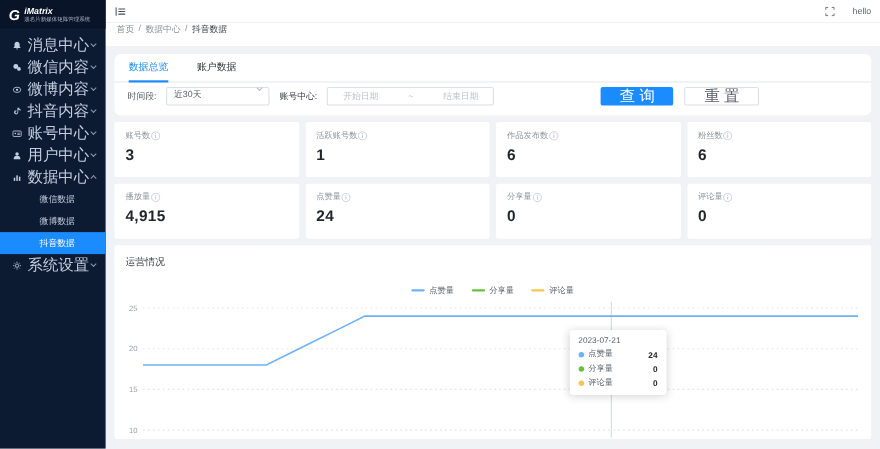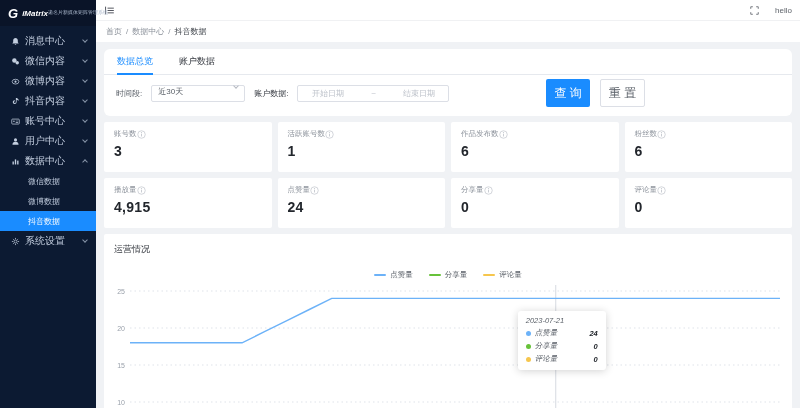--- a/index.html
+++ b/index.html
@@ -3,58 +3,58 @@
 <meta charset="utf-8">
 <style>
   *{margin:0;padding:0;box-sizing:border-box}
   html,body{width:800px;height:408px;overflow:hidden}
   body{font-family:"Liberation Sans","DejaVu Sans",sans-serif;background:#f0f2f5;position:relative}
 
   
   .sidebar{position:absolute;left:0;top:0;width:96px;height:408px;background:#0c1a32;z-index:3}
   .logo{height:26px;background:#0a1428;display:flex;align-items:center;gap:4px;padding-left:8px}
   .logo-mark{color:#fff;font-weight:bold;font-style:italic;font-size:13px;line-height:13px}
-  .logo-col{display:flex;}
+  .logo-col{display:flex;flex-direction:column}
   .logo-name{color:#fff;font-size:8px;font-weight:bold;font-style:italic;line-height:9px}
   .logo-tag{color:#a9b6ca;font-size:5px;line-height:6px;white-space:nowrap}
   .menu{padding-top:5px}
-  .mi{height:20px;display:flex;align-items:center;padding:0 9px 0 11px;color:#c3cedf;font-size:10px;cursor:pointer}
+  .mi{height:20px;display:flex;align-items:center;padding:0 9px 0 11px;color:#c3cedf;font-size:14px;cursor:pointer}
   .mi svg{width:9px;height:9px;margin-right:5px;flex:none}
   .mi .lbl{flex:1;white-space:nowrap}
   .chev{width:4px;height:4px;border-right:1px solid #8794a8;border-bottom:1px solid #8794a8;transform:rotate(45deg);margin-top:-2px;flex:none}
   .chev.up{transform:rotate(-135deg);margin-top:2px}
-  .smi{height:20px;display:flex;align-items:center;padding-left:28px;color:#c3cedf;font-size:8px;cursor:pointer;white-space:nowrap}
+  .smi{height:20px;display:flex;align-items:center;padding-left:36px;color:#c3cedf;font-size:8px;cursor:pointer;white-space:nowrap}
   .smi.active{background:#1a8cff;color:#fff}
 
   
   .main{margin-left:96px;height:408px;display:flex;flex-direction:column}
   .topbar{height:20px;background:#fff;display:flex;align-items:center;padding:0 8px 0 8px;flex:none}
   .topbar .sp{flex:1}
   .user{font-size:8px;color:#5f646b;margin-left:16px}
-  .crumbbar{height:22px;background:#fff;border-top:1px solid #f0f1f3;display:flex;align-items:center;padding-left:10px;flex:none;font-size:8px;color:#8a9099;gap:4px}
+  .crumbbar{height:22px;background:#fff;border-top:1px solid #f0f1f3;display:flex;align-items:flex-start;padding-left:10px;flex:none;font-size:8px;color:#8a9099;gap:4px}
   .crumb{cursor:pointer}
   .crumb-cur{color:#3c4148}
   .content{flex:1;background:#f0f2f5;padding:7px 8px;overflow:hidden}
 
   
   .panel{background:#fff;border-radius:6px;margin-bottom:6px}
   .tabrow{display:flex;gap:26px;padding:0 13px;border-bottom:1px solid #e6e9ee;height:26px}
   .tab{font-size:9px;color:#34383f;display:flex;align-items:center;border-bottom:2px solid transparent;margin-bottom:-1px;cursor:pointer}
   .tab.active{color:#1a8cff;border-bottom-color:#1a8cff}
   .filter{padding:4px 12px 9px}
   .updated{text-align:right;font-size:7.5px;color:#3a3f45;margin-bottom:3px}
   .controls{display:flex;align-items:center;gap:9px}
   .flabel{font-size:8px;color:#5a6068;white-space:nowrap}
   .flabel.strong{color:#30343c}
   .select{width:94px;height:17px;border:1px solid #dcdfe6;border-radius:2px;display:flex;align-items:flex-start;padding:0 6px;font-size:8px;color:#5a6068;background:#fff;cursor:pointer}
   .select .sp{flex:1}
   .schev{width:4px;height:4px;border-right:1px solid #b6bac2;border-bottom:1px solid #b6bac2;transform:rotate(45deg);margin-top:-2px}
   .daterange{width:152px;height:17px;border:1px solid #dcdfe6;border-radius:2px;display:flex;align-items:center;justify-content:space-around;font-size:8px;color:#bcc1c9;background:#fff;cursor:text}
   .btns{margin-left:88px;display:flex;gap:10px}
-  .btn{height:28px;padding:0 8px;border-radius:2px;font-size:12px;display:flex;align-items:center;cursor:pointer;white-space:nowrap}
+  .btn{height:17px;padding:0 17px;border-radius:2px;font-size:14px;display:flex;align-items:center;cursor:pointer;white-space:nowrap}
   .btn.primary{background:#1a8cff;color:#fff}
   .btn.plain{background:#fff;border:1px solid #dcdfe6;color:#5a6068}
 
   
   .stats{display:grid;grid-template-columns:repeat(4,1fr);gap:6px;margin-bottom:6px}
   .scard{background:#fff;border-radius:2px;padding:7px 10px 8px;height:50px}
   .srow{display:flex;justify-content:flex-start;align-items:center}
   .slabel{font-size:7.5px;color:#8d939c;white-space:nowrap}
   .sval{font-size:14px;font-weight:bold;color:#22262c;margin-top:4px;letter-spacing:.3px}
 
@@ -203,21 +203,21 @@
         <div class="tab">账户数据</div>
       </div>
       <div class="filter">
         <div class="controls">
           <span class="flabel">时间段:</span>
           <div class="select">
             <span>近30天</span>
             <span class="sp"></span>
             <span class="schev"></span>
           </div>
-          <span class="flabel strong">账户数据:</span>
+          <span class="flabel strong">账号中心:</span>
           <div class="daterange">
             <span>开始日期</span>
             <span>~</span>
             <span>结束日期</span>
           </div>
           <div class="btns">
             <div class="btn primary">查 询</div>
             <div class="btn plain">重 置</div>
           </div>
         </div>
@@ -339,21 +339,21 @@
             <text x="11" y="45.5" text-anchor="end" font-size="7" fill="#9aa1ab">20</text>
             <line x1="16" x2="668" y1="80" y2="80" stroke="#dfe3e9" stroke-dasharray="1.5,3"></line>
             <text x="11" y="82.5" text-anchor="end" font-size="7" fill="#9aa1ab">15</text>
             <line x1="16" x2="668" y1="117" y2="117" stroke="#dfe3e9" stroke-dasharray="1.5,3"></line>
             <text x="11" y="119.5" text-anchor="end" font-size="7" fill="#9aa1ab">10</text>
             <line x1="441.75" x2="441.75" y1="0" y2="124" stroke="#d6dae1"></line>
             <polyline points="16.0,57.8 38.4,57.8 60.8,57.8 83.2,57.8 105.7,57.8 128.1,57.8 150.5,46.7 172.9,35.6 195.3,24.5 217.7,13.4 240.1,13.4 262.6,13.4 285.0,13.4 307.4,13.4 329.8,13.4 352.2,13.4 374.6,13.4 397.0,13.4 419.4,13.4 441.9,13.4 464.3,13.4 486.7,13.4 509.1,13.4 531.5,13.4 553.9,13.4 576.3,13.4 598.8,13.4 621.2,13.4 643.6,13.4 666.0,13.4" fill="none" stroke="#6cb2f8" stroke-width="1.4"></polyline>
             <polyline points="16.0,191.0 38.4,191.0 60.8,191.0 83.2,191.0 105.7,191.0 128.1,191.0 150.5,191.0 172.9,191.0 195.3,191.0 217.7,191.0 240.1,191.0 262.6,191.0 285.0,191.0 307.4,191.0 329.8,191.0 352.2,191.0 374.6,191.0 397.0,191.0 419.4,191.0 441.9,191.0 464.3,191.0 486.7,191.0 509.1,191.0 531.5,191.0 553.9,191.0 576.3,191.0 598.8,191.0 621.2,191.0 643.6,191.0 666.0,191.0" fill="none" stroke="#67c23a" stroke-width="1.4"></polyline>
             <polyline points="16.0,191.0 38.4,191.0 60.8,191.0 83.2,191.0 105.7,191.0 128.1,191.0 150.5,191.0 172.9,191.0 195.3,191.0 217.7,191.0 240.1,191.0 262.6,191.0 285.0,191.0 307.4,191.0 329.8,191.0 352.2,191.0 374.6,191.0 397.0,191.0 419.4,191.0 441.9,191.0 464.3,191.0 486.7,191.0 509.1,191.0 531.5,191.0 553.9,191.0 576.3,191.0 598.8,191.0 621.2,191.0 643.6,191.0 666.0,191.0" fill="none" stroke="#f6c64d" stroke-width="1.4"></polyline>
           </svg>
-        <div class="tooltip" id="chart-tooltip" style="left: 403.75px; font-style: italic;">
+        <div class="tooltip" id="chart-tooltip" style="left: 403.75px;">
           <div class="tt-title">2023-07-21</div>
           <div class="tt-row">
             <span class="tt-dot" style="background: rgb(108, 178, 248);"></span>
             <span class="tt-name">点赞量</span>
             <span class="tt-val">24</span>
           </div>
           <div class="tt-row">
             <span class="tt-dot" style="background: rgb(103, 194, 58);"></span>
             <span class="tt-name">分享量</span>
             <span class="tt-val">0</span>

